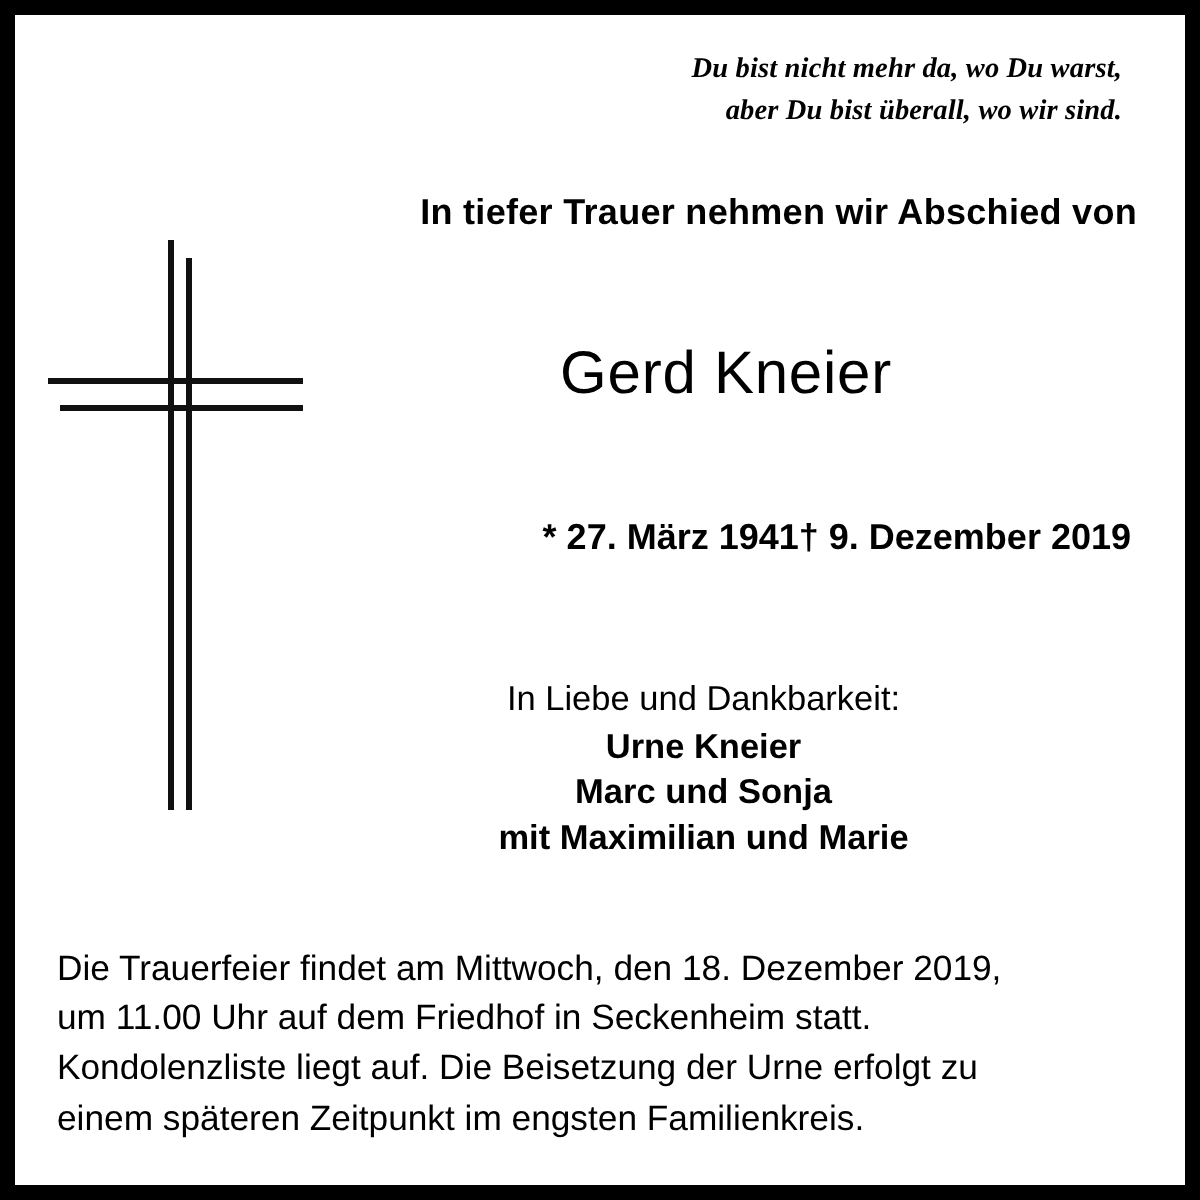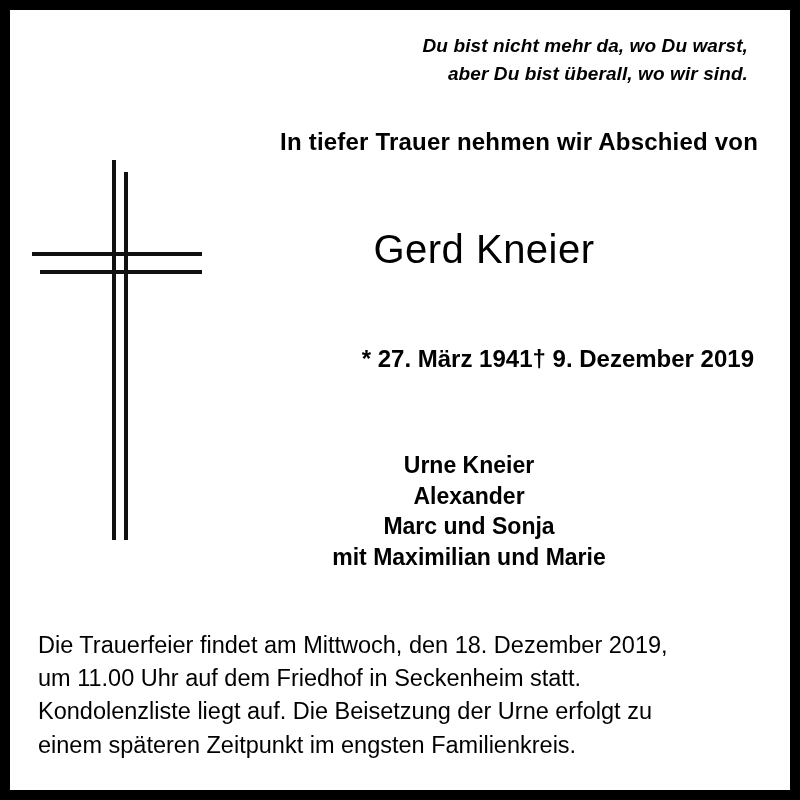--- a/index.html
+++ b/index.html
@@ -37,21 +37,21 @@
     top: 22px;
     left: 0;
     right: 42px;
     text-align: right;
     font-style: italic;
     font-weight: bold;
     font-size: 19px;
     line-height: 1.45;
     letter-spacing: 0.1px;
   }
-  .motto div { white-space: nowrap; }
+  .motto div { white-space: nowrap; font-family: Liberation Serif, serif; }
 
   
   .cross {
     position: absolute;
     left: 22px;
     top: 150px;
     width: 180px;
     height: 390px;
   }
   .cross .v1 {
@@ -178,22 +178,22 @@
     <div class="lead">In tiefer Trauer nehmen wir Abschied von</div>
 
     <div class="name">Gerd Kneier</div>
 
     <div class="dates">
       <span class="birth">* 27. März 1941</span>
       <span class="death">† 9. Dezember 2019</span>
     </div>
 
     <div class="family">
+      <div class="intro">In Liebe und Dankbarkeit:</div>
       <div class="member">Urne Kneier</div>
-      <div class="member">Alexander</div>
       <div class="member">Marc und Sonja</div>
       <div class="member">mit Maximilian und Marie</div>
     </div>
 
     <div class="footer">
       <div>Die Trauerfeier findet am Mittwoch, den 18. Dezember 2019,</div>
       <div>um 11.00 Uhr auf dem Friedhof in Seckenheim statt.</div>
       <div>Kondolenzliste liegt auf. Die Beisetzung der Urne erfolgt zu</div>
       <div>einem späteren Zeitpunkt im engsten Familienkreis.</div>
     </div>

